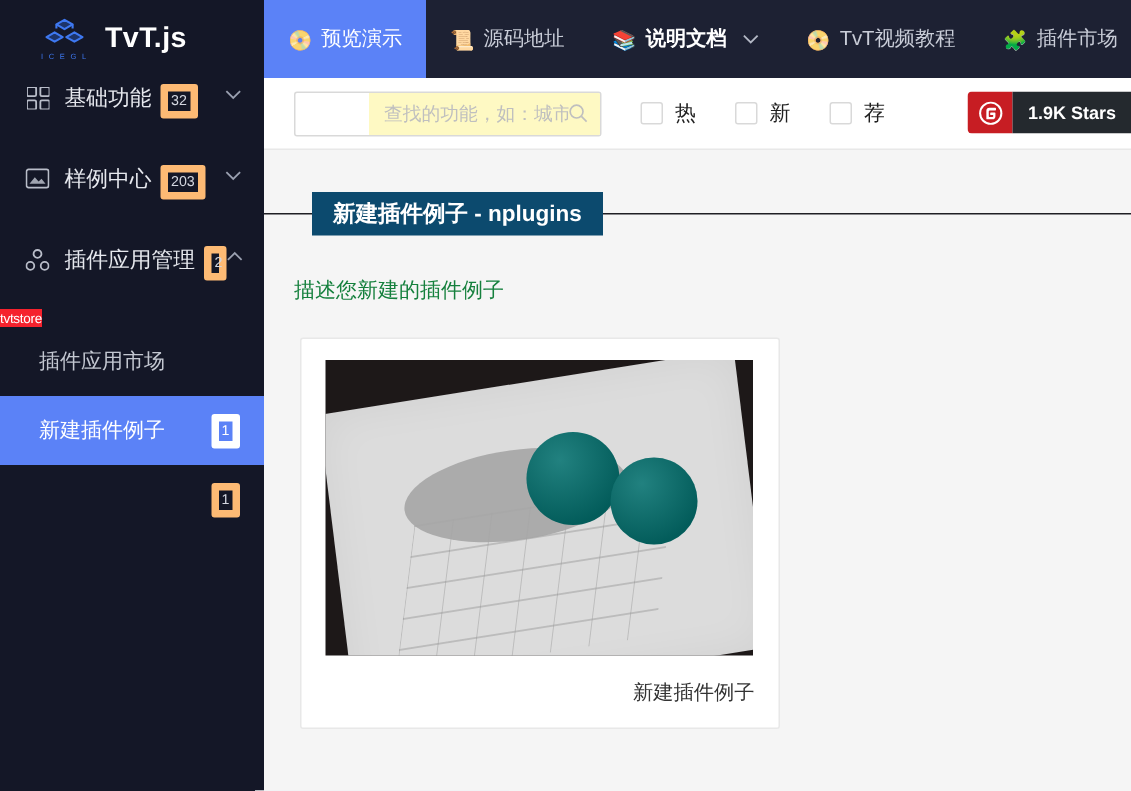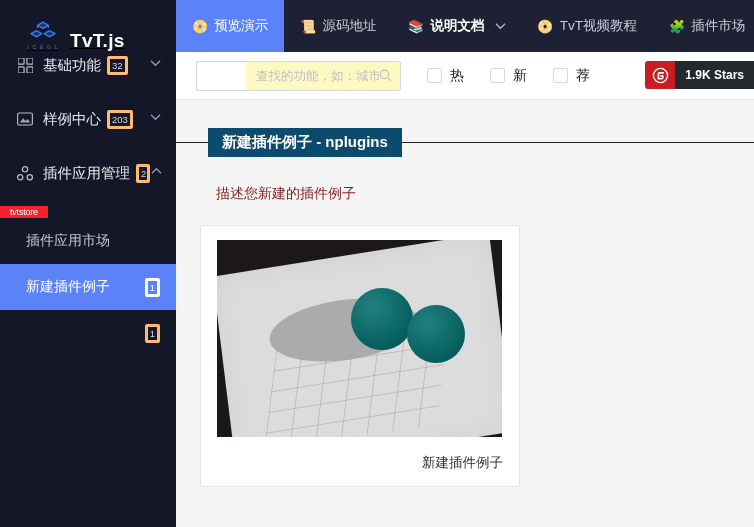--- a/index.html
+++ b/index.html
@@ -14,24 +14,23 @@
   
   .sidebar {
     width: 176px; height: 527px;
     background: #141727;
     flex: 0 0 176px;
     position: relative;
     overflow: hidden;
   }
   .brand {
     height: 52px;
-    display: flex; align-items: flex-end;
+    display: flex; align-items: center;
     padding-left: 26px;
     gap: 10px;
-    text-decoration: underline;
   }
   .brand-logo {
     width: 34px; height: 34px;
     position: relative;
     display: flex; flex-direction: column;
     align-items: center; justify-content: center;
   }
   .brand-logo svg { display: block; }
   .brand-logo .logo-sub {
     font-size: 5px; letter-spacing: 1.2px;
@@ -61,21 +60,21 @@
     color: #b9bdc9;
     flex: 0 0 18px;
   }
   .menu-group .mg-label {
     font-size: 14.5px;
     color: #e6e8ee;
     white-space: nowrap;
   }
   .count-badge {
     margin-left: 6px;
-    border: 3px solid #fdba74;
+    border: 5px solid #fdba74;
     color: #d4d7e0;
     font-size: 9.5px;
     line-height: 11px;
     padding: 1px 2px;
     border-radius: 2px;
     min-width: 13px;
     text-align: center;
     display: inline-block;
     font-family: "Liberation Sans", sans-serif;
   }
@@ -108,21 +107,21 @@
     border-color: #ffffff;
     color: #ffffff;
   }
   .tvtstore-tag {
     position: absolute;
     left: 0; top: -12px;
     background: #f5222d;
     color: #ffffff;
     font-size: 9px;
     line-height: 12px;
-    padding: 0 10px;
+    padding: 0 0;
     font-family: "Liberation Sans", sans-serif;
     letter-spacing: -0.2px;
   }
 
   
   .main {
     flex: 1 1 auto;
     height: 527px;
     display: flex; flex-direction: column;
     background: #f5f5f5;
@@ -249,23 +248,23 @@
   .title-rule.right { flex: 1 1 auto; }
   .section-title {
     background: #0c4a6e;
     color: #ffffff;
     font-size: 15px;
     font-weight: bold;
     padding: 5px 14px;
     white-space: nowrap;
   }
   .section-desc {
-    margin: 28px 0 0 40px;
+    margin: 28px 0 0 20px;
     font-size: 14px;
-    color: #7f1d1d;
+    color: #15803d;
   }
 
   .card {
     margin: 22px 0 0 24px;
     width: 320px;
     background: #ffffff;
     border: 1px solid #e8e8e8;
     border-radius: 2px;
   }
   .card-head {

